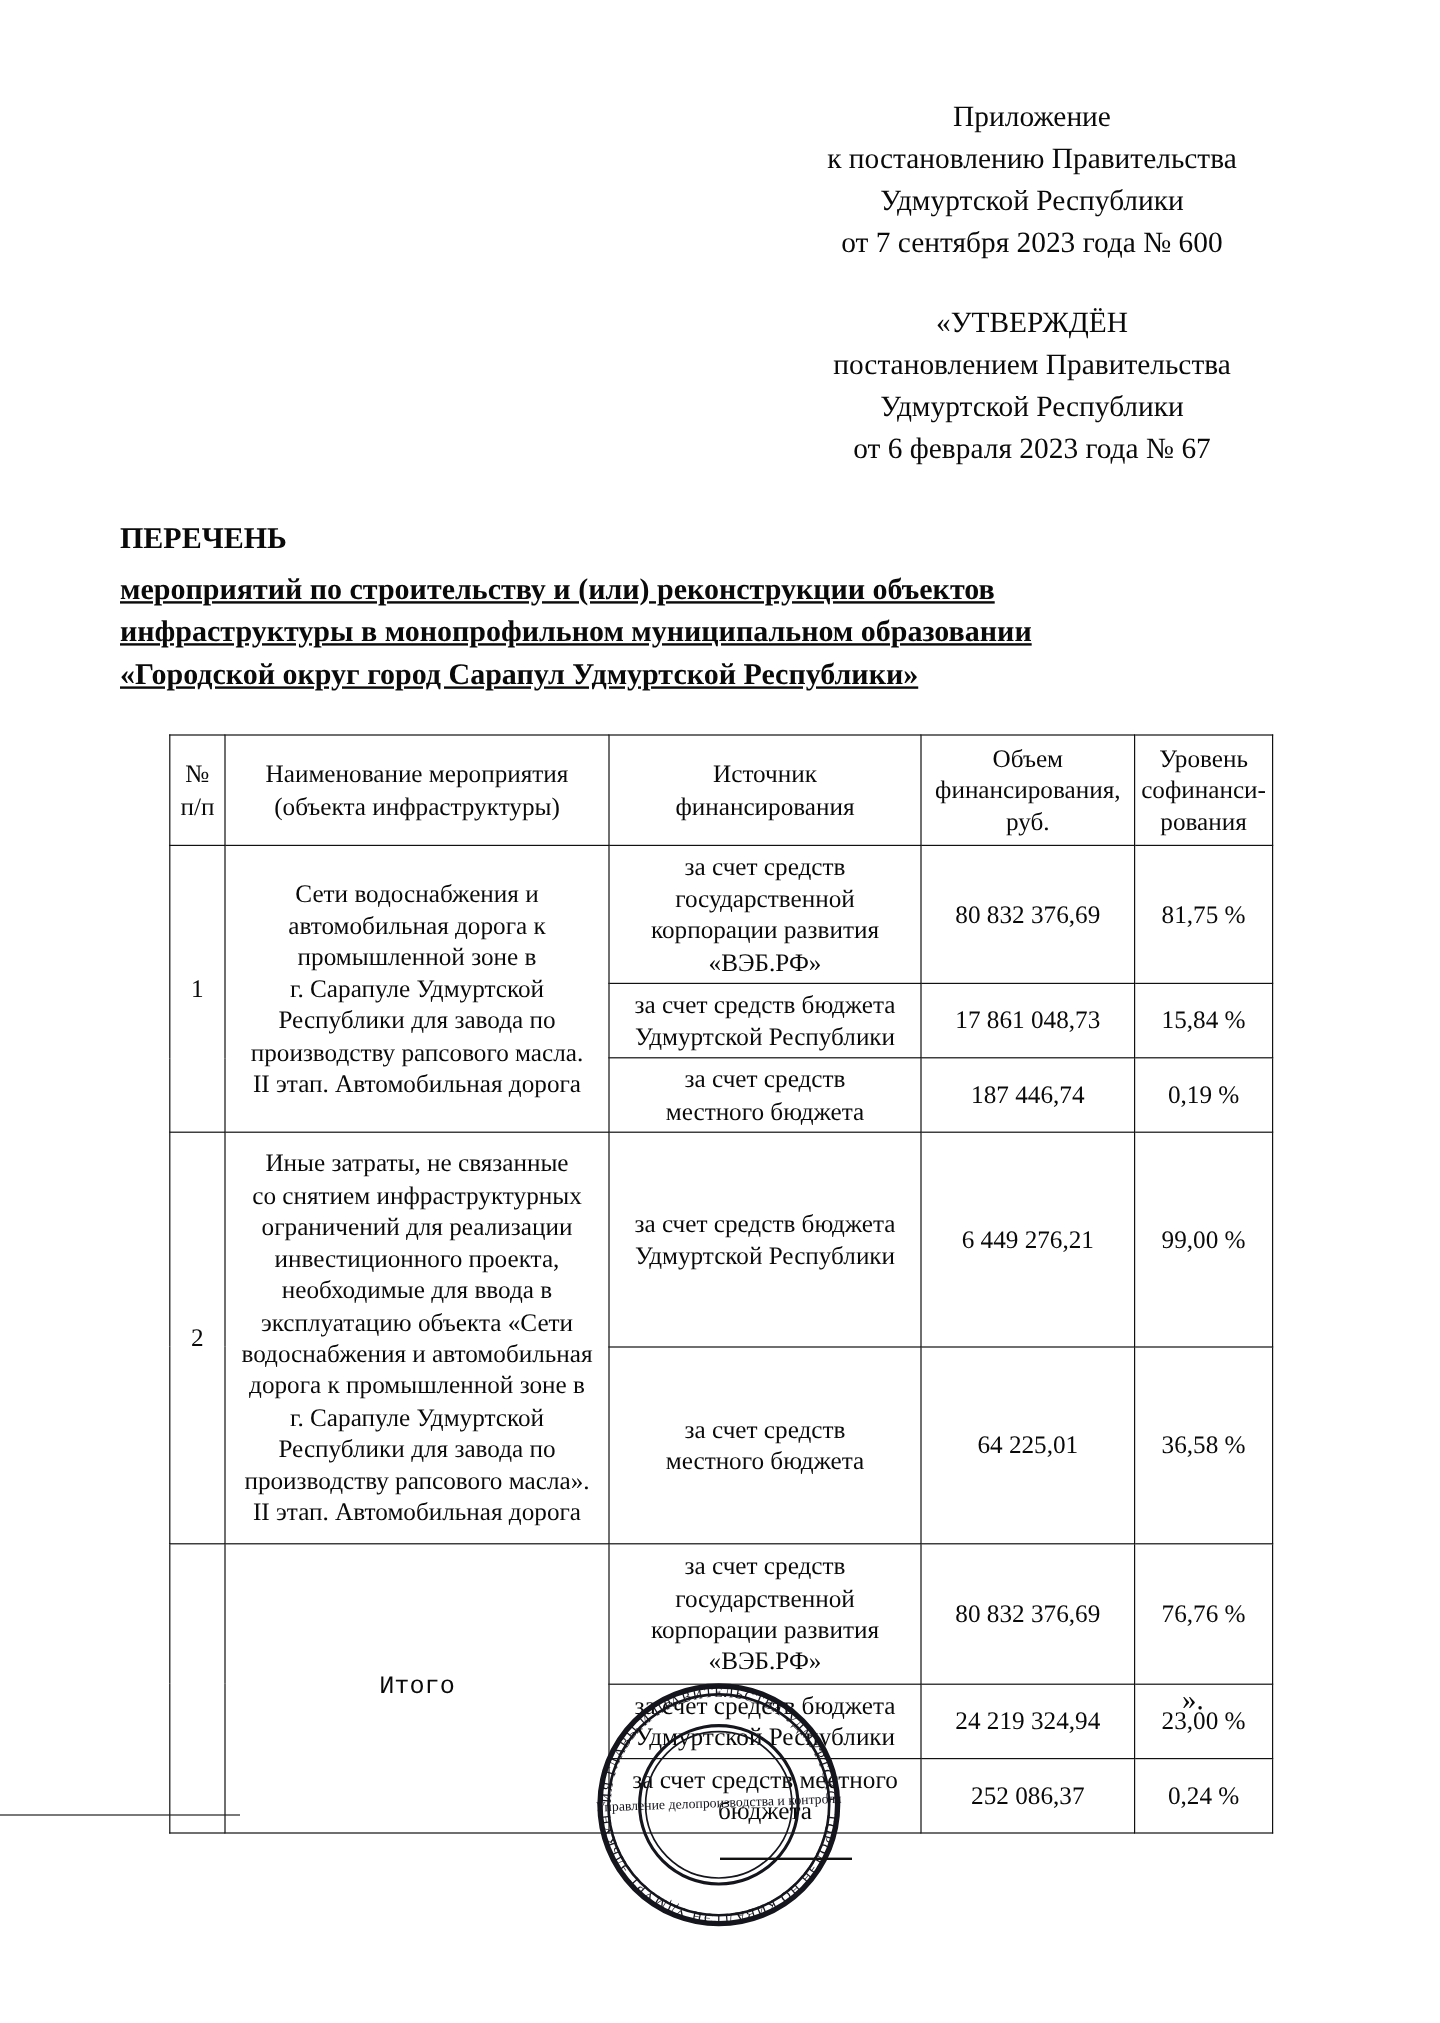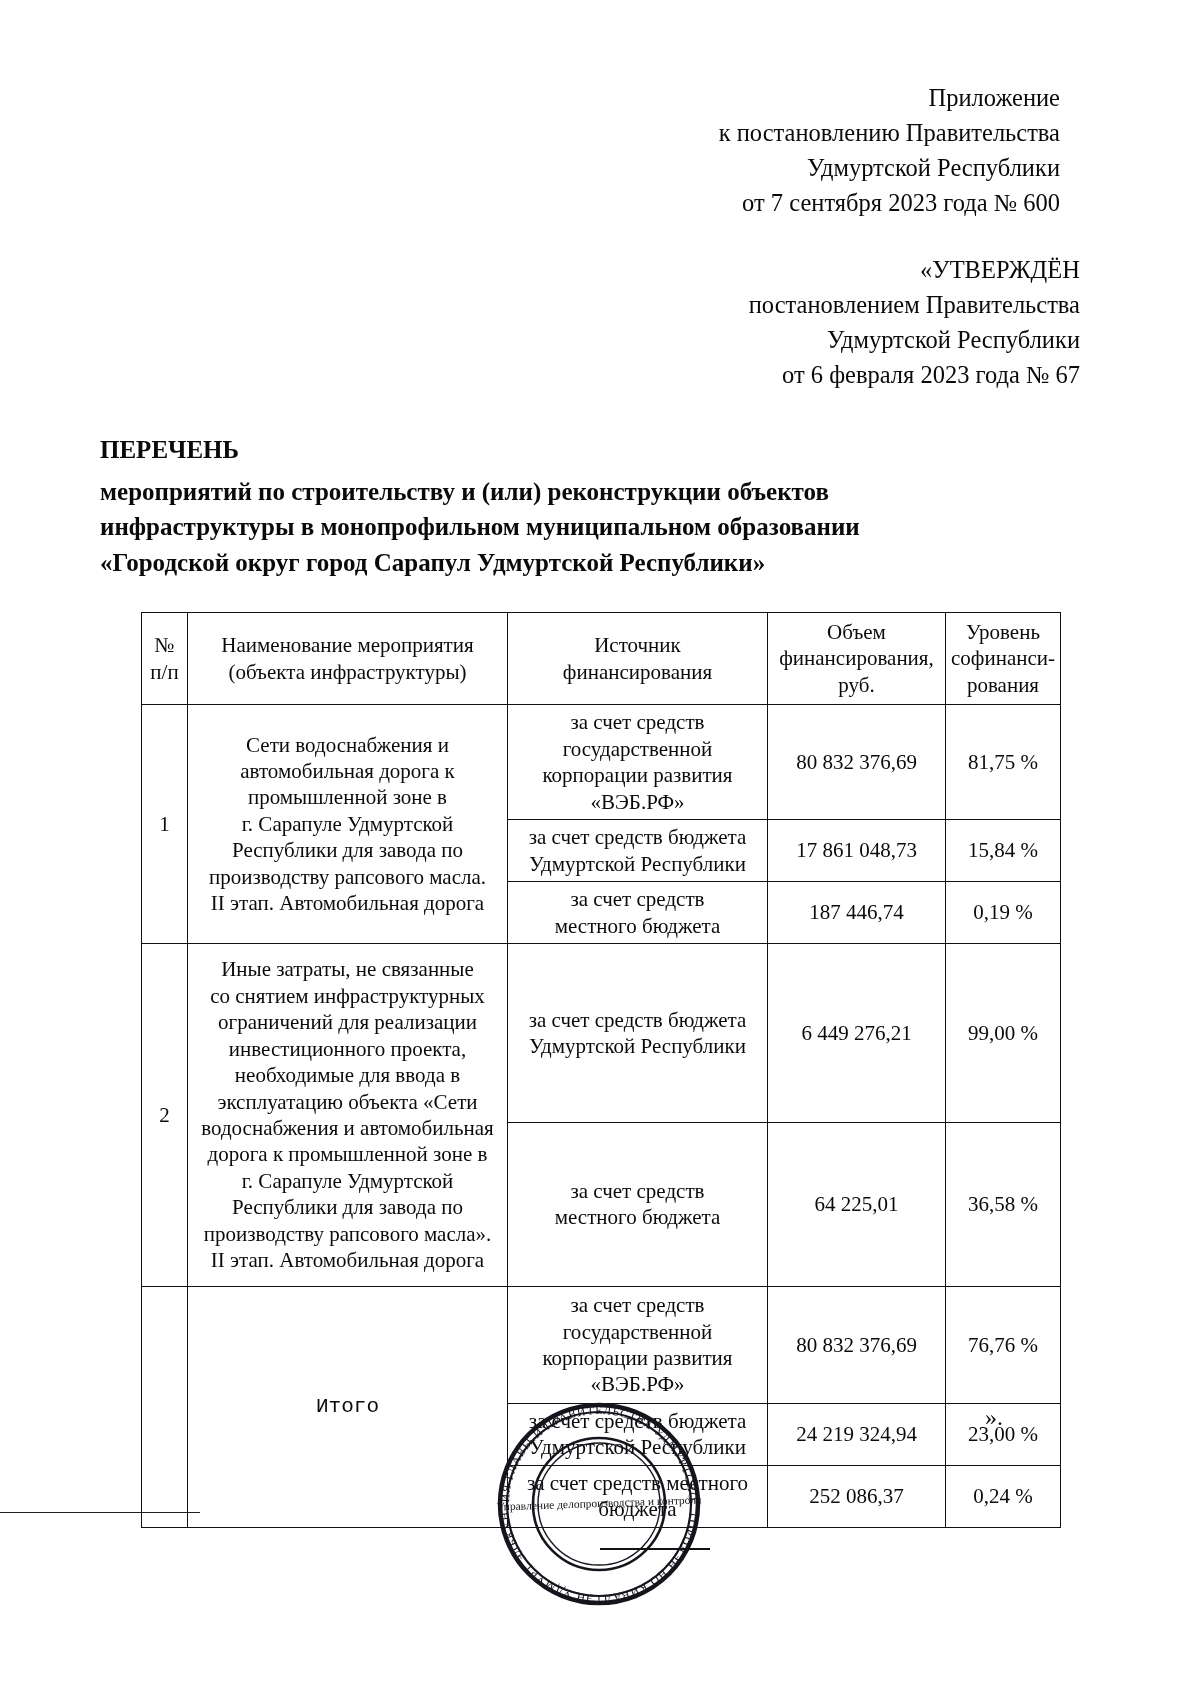--- a/index.html
+++ b/index.html
@@ -14,32 +14,32 @@
     height: 1686px;
     background: #ffffff;
     font-family: "Liberation Serif", "DejaVu Serif", serif;
     color: #0a0a0a;
     overflow: hidden;
   }
 
   
   .header-block {
     position: absolute;
-    text-align: right;
+    text-align: center;
     font-size: 24.5px;
     line-height: 1.43;
     white-space: pre-line;
   }
   #hdr-appendix {
     left: 660px;
     top: 80px;
     width: 400px;
   }
   #hdr-approved {
-    left: 680px;
+    left: 660px;
     top: 252px;
     width: 400px;
   }
 
   
   .title-block {
     position: absolute;
     left: 100px;
     top: 432px;
     width: 1000px;
@@ -48,20 +48,21 @@
     font-size: 25px;
     line-height: 1.42;
   }
   .title-main {
     display: block;
     margin-bottom: 6px;
   }
   .title-sub {
     display: block;
     white-space: pre-line;
+    text-decoration: underline;
   }
 
   
   .table-wrap {
     position: absolute;
     left: 141px;
     top: 612px;
     width: 919px;
   }
   table.doc-table {

